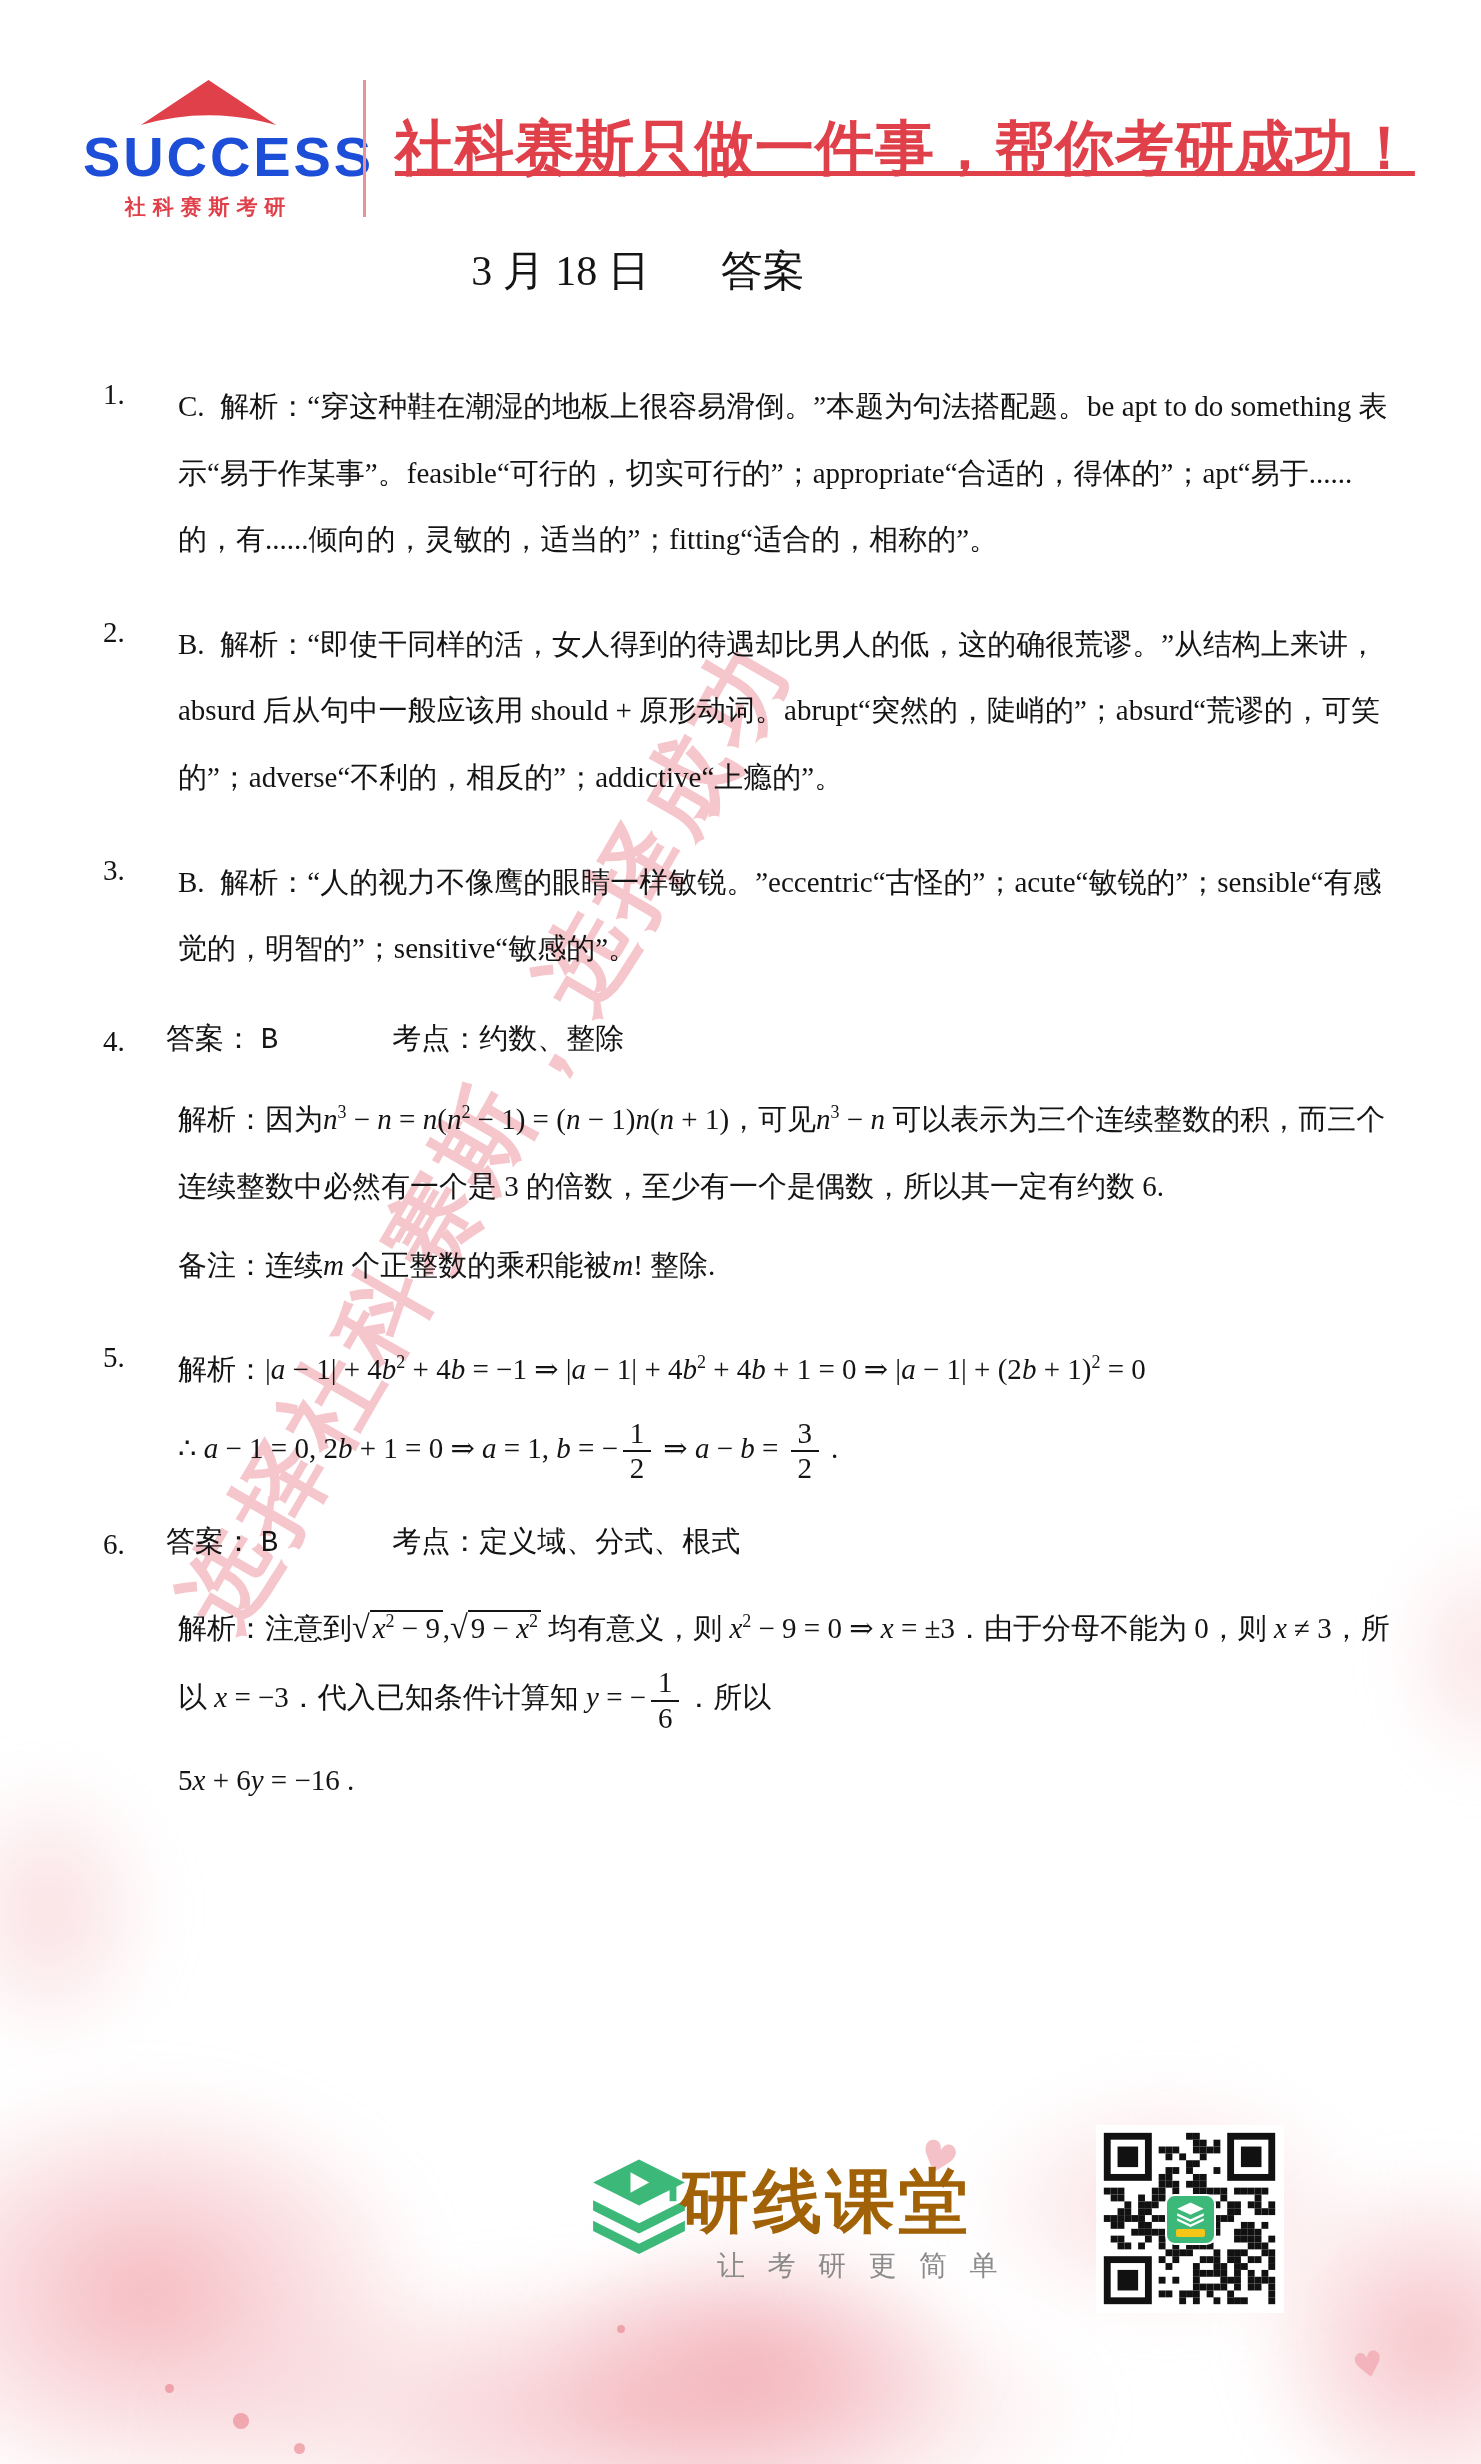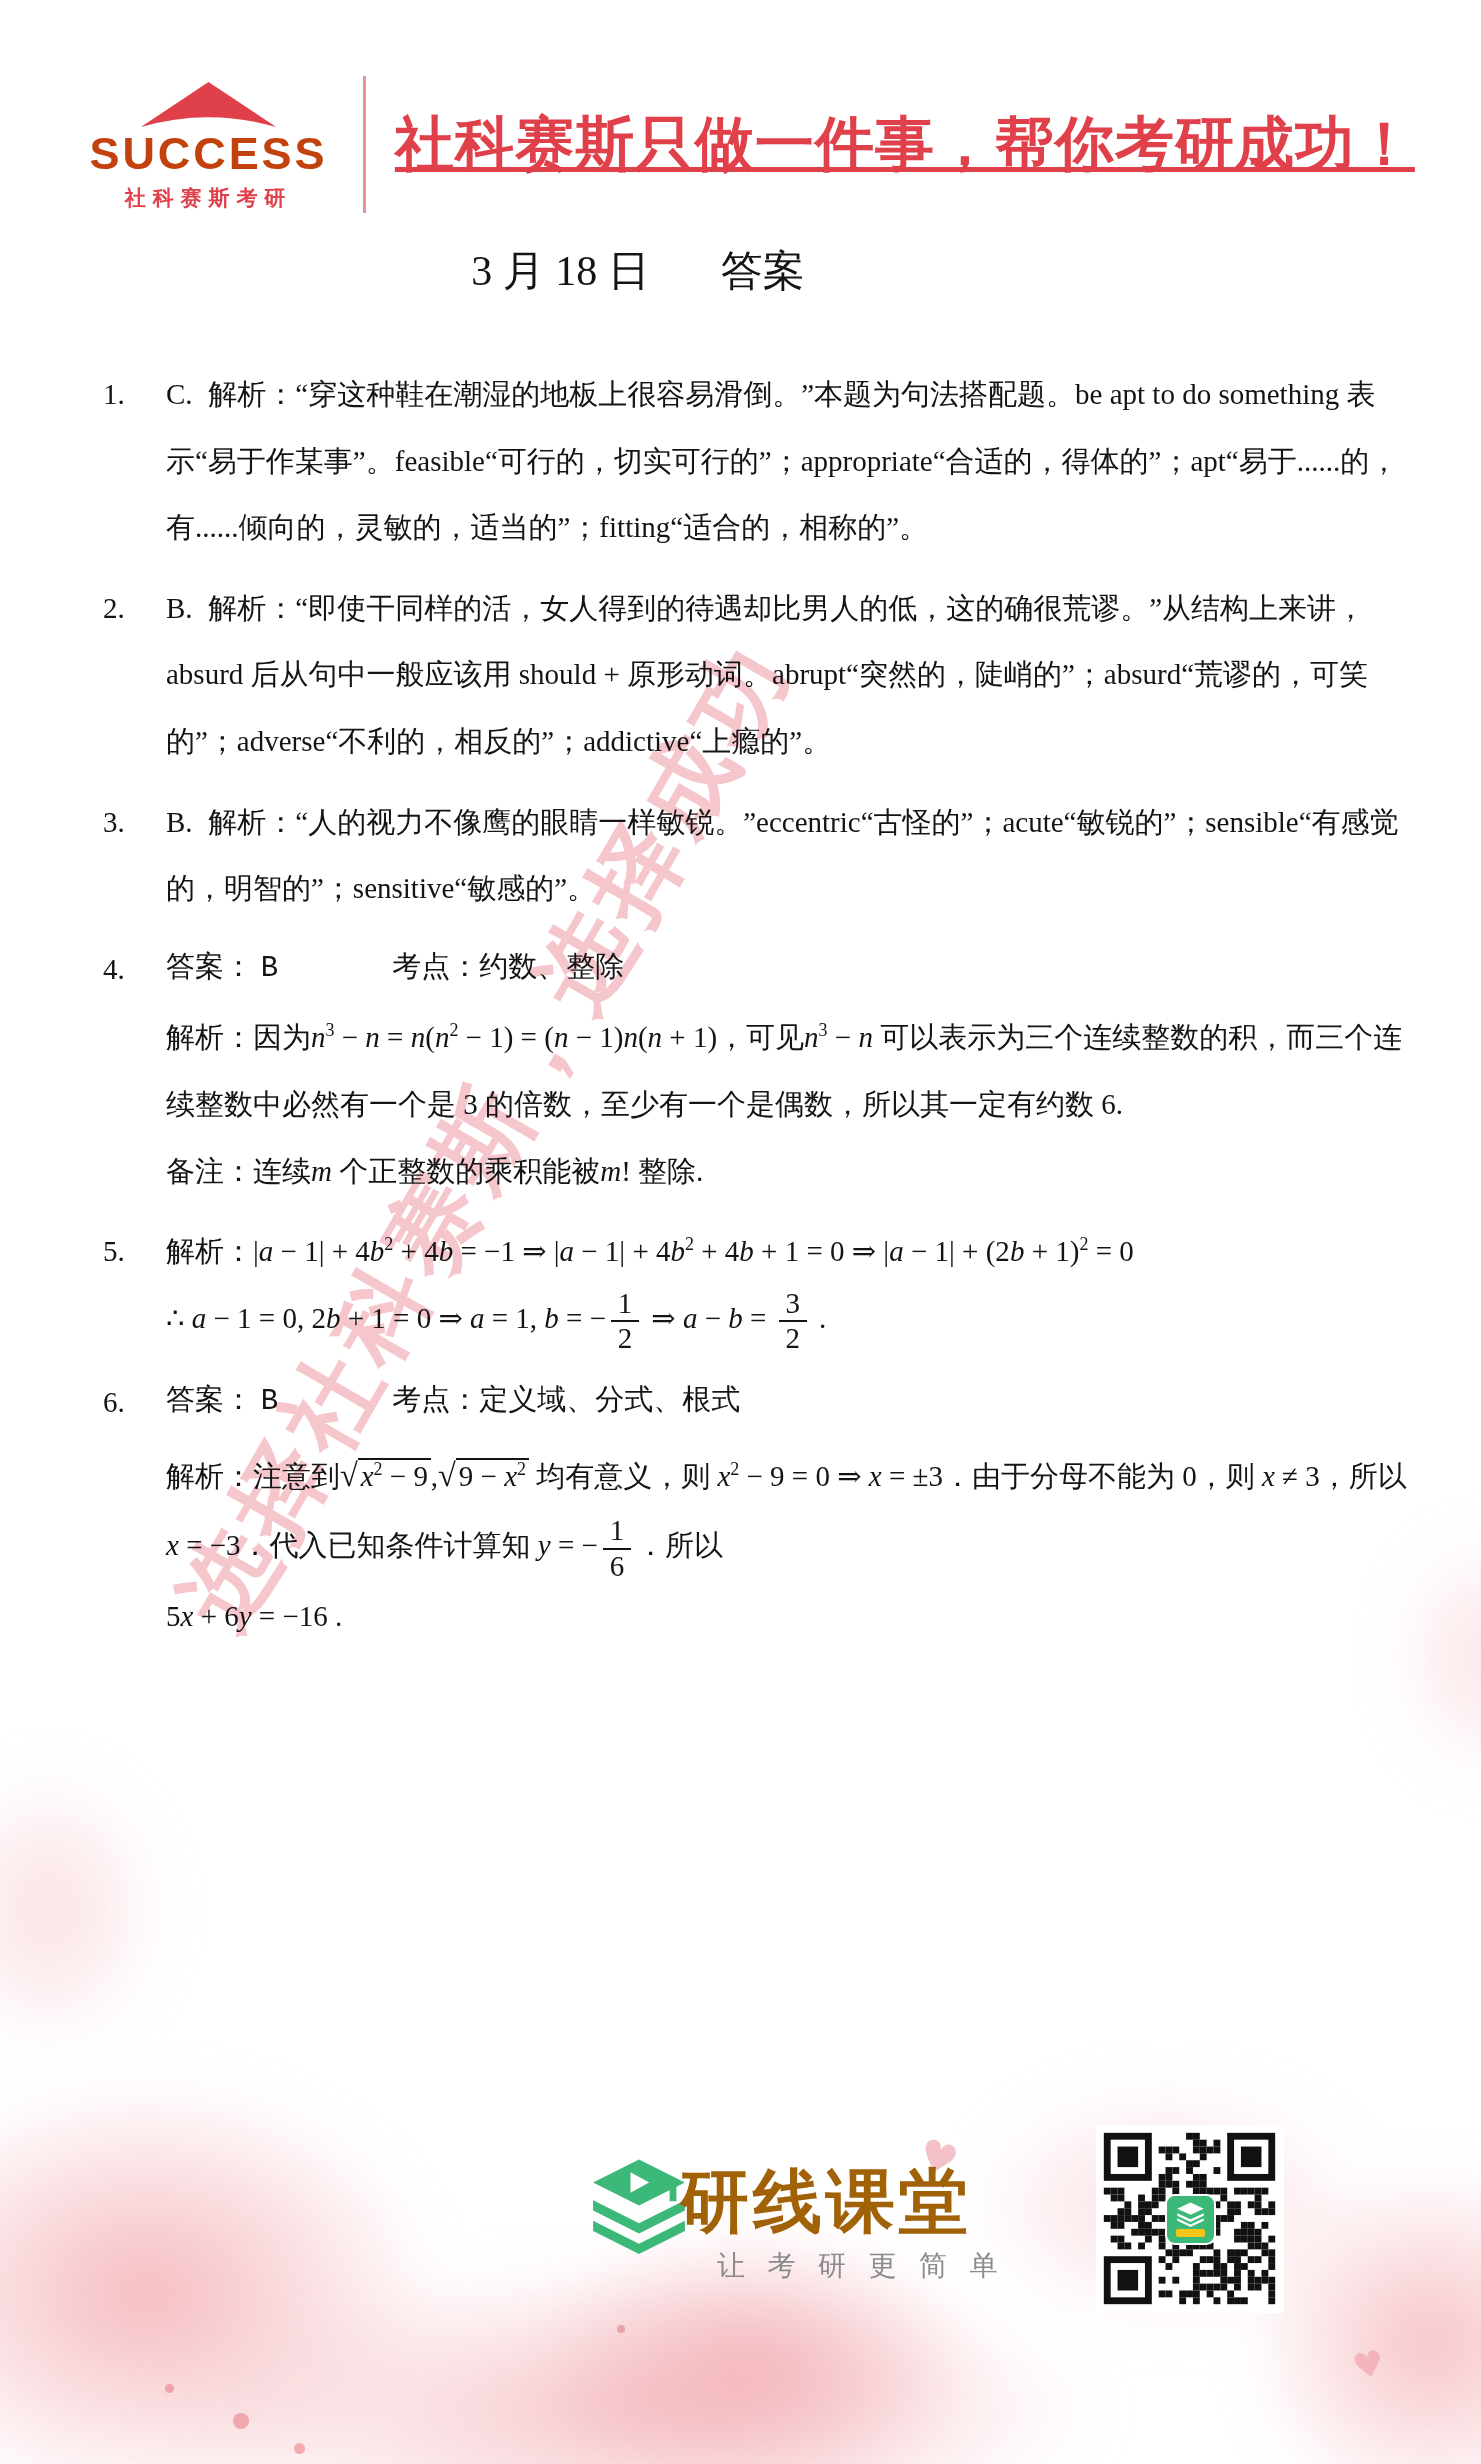--- a/index.html
+++ b/index.html
@@ -23,38 +23,38 @@
   .watermark{position:absolute;left:-59px;top:1098px;width:1059px;text-align:center;
     font-family:"Liberation Sans","DejaVu Sans",sans-serif;font-weight:700;
     font-size:94px;letter-spacing:7.8px;color:rgba(231,112,124,.40);
     transform:rotate(-60deg);white-space:nowrap;pointer-events:none;}
 
   
   .header{position:absolute;left:83px;top:76px;display:flex;align-items:center;gap:29px;}
   .logo{width:251px;text-align:center;flex:none;}
   .logo svg{display:block;margin:0 auto;}
   .logo-en{font-family:"Liberation Sans","DejaVu Sans",sans-serif;font-weight:700;
-           font-size:45px;line-height:1;color:#c2410c;letter-spacing:2.9px;margin-top:2px;}
+           font-size:56px;line-height:1;color:#1d4ed8;letter-spacing:2.9px;margin-top:2px;}
   .logo-cn{font-family:"Liberation Sans","DejaVu Sans",sans-serif;font-weight:700;
            font-size:21px;color:#e0404a;letter-spacing:6.9px;margin-top:8px;white-space:nowrap;}
   .hdr-divider{width:2.9px;height:137px;background:#eb9298;flex:none;}
   .slogan{font-family:"Liberation Sans","DejaVu Sans",sans-serif;font-weight:700;
           font-size:59px;color:#e0404a;white-space:nowrap;letter-spacing:1px;margin:0;text-decoration:underline;}
 
   
   .title{position:absolute;left:0;top:243px;width:100%;text-align:center;
          font-size:42px;font-weight:400;margin:0;transform:translateX(-103px);}
   .title .gap{display:inline-block;width:71px;}
 
   
   .content{position:absolute;left:103px;top:361px;width:1304px;}
   .item{display:flex;margin-bottom:13.7px;}
   .inum{width:63px;flex:none;font-size:29px;line-height:2.3;}
   .ibody{flex:1;font-size:29px;line-height:2.3;}
-  .ibody p{margin:0;}
+  .ibody p{margin:12px;}
   .lead{margin-right:15.7px;}
   .ans-line{margin-bottom:2px;font-family:Liberation Mono, monospace;}
   .ans{margin-left:7.8px;}
   .kp{margin-left:114px;}
   i{font-family:"Liberation Serif","DejaVu Serif",serif;}
   sup{font-size:0.62em;}
   .frac{display:inline-flex;flex-direction:column;align-items:center;vertical-align:middle;
         line-height:1.15;margin:0 4.9px;}
   .frac .fn{padding:0 6.9px;border-bottom:2.5px solid #141414;}
   .frac .fd{padding:0 6.9px;}

